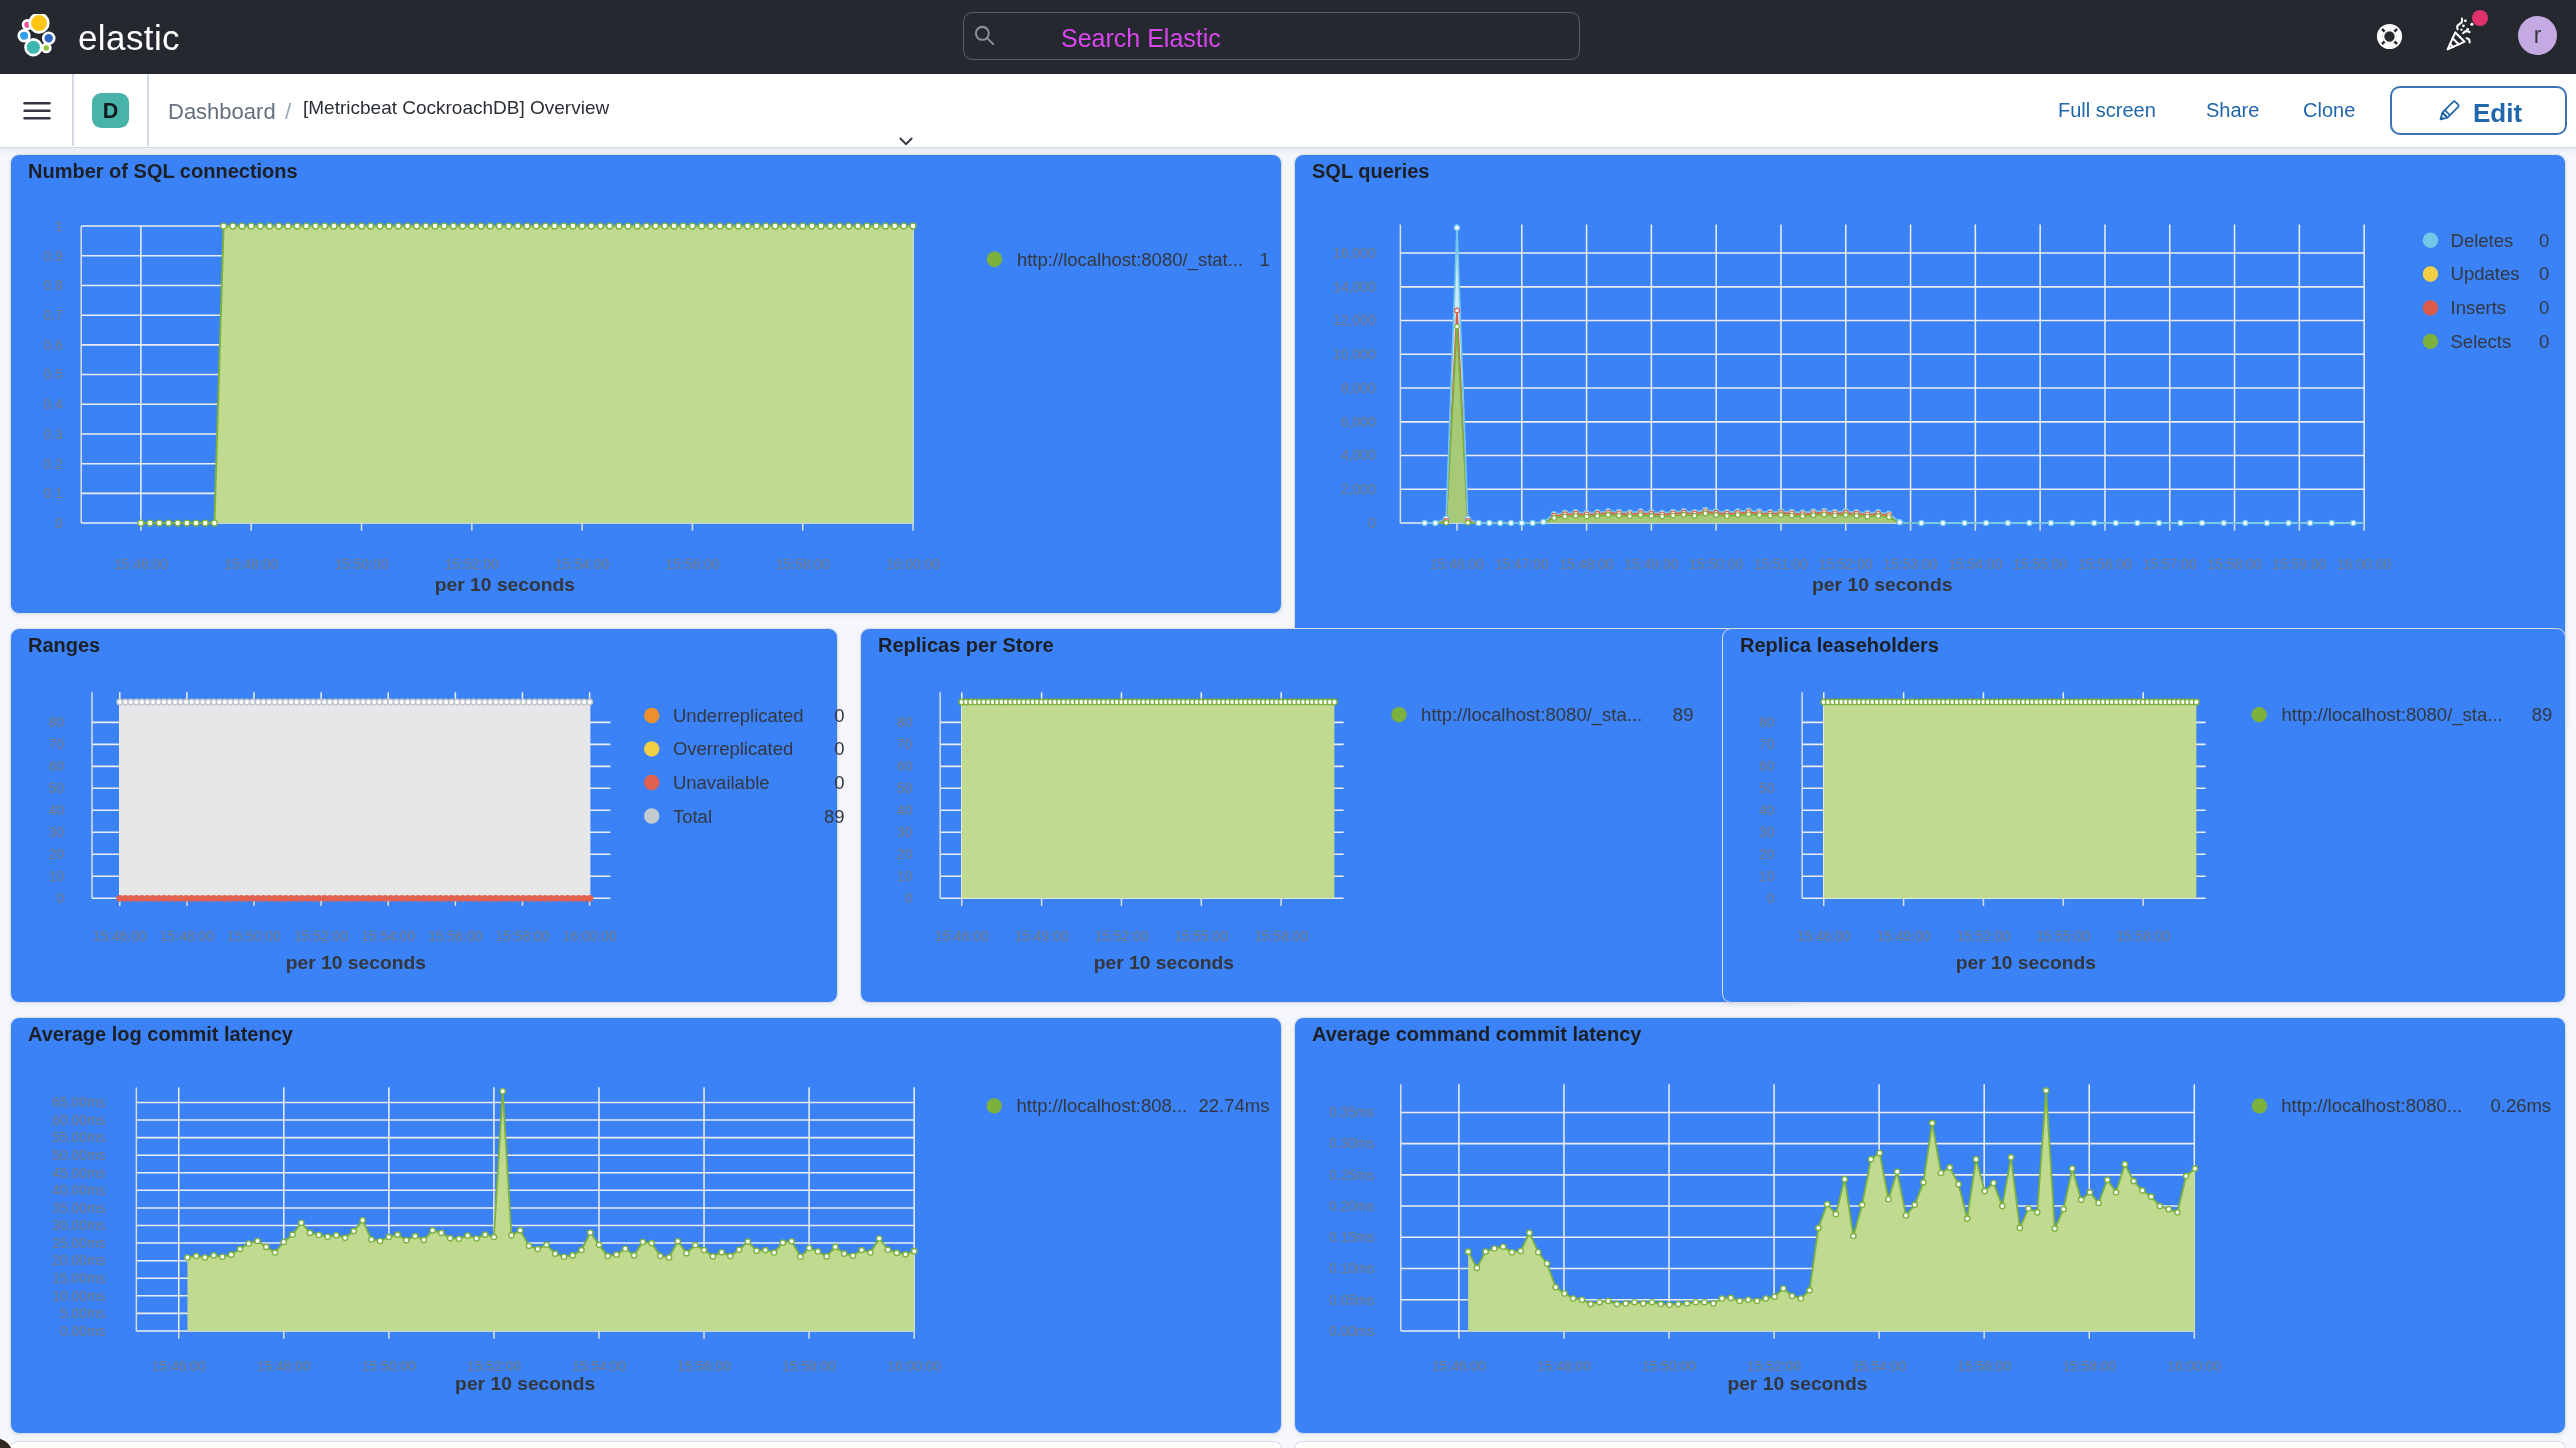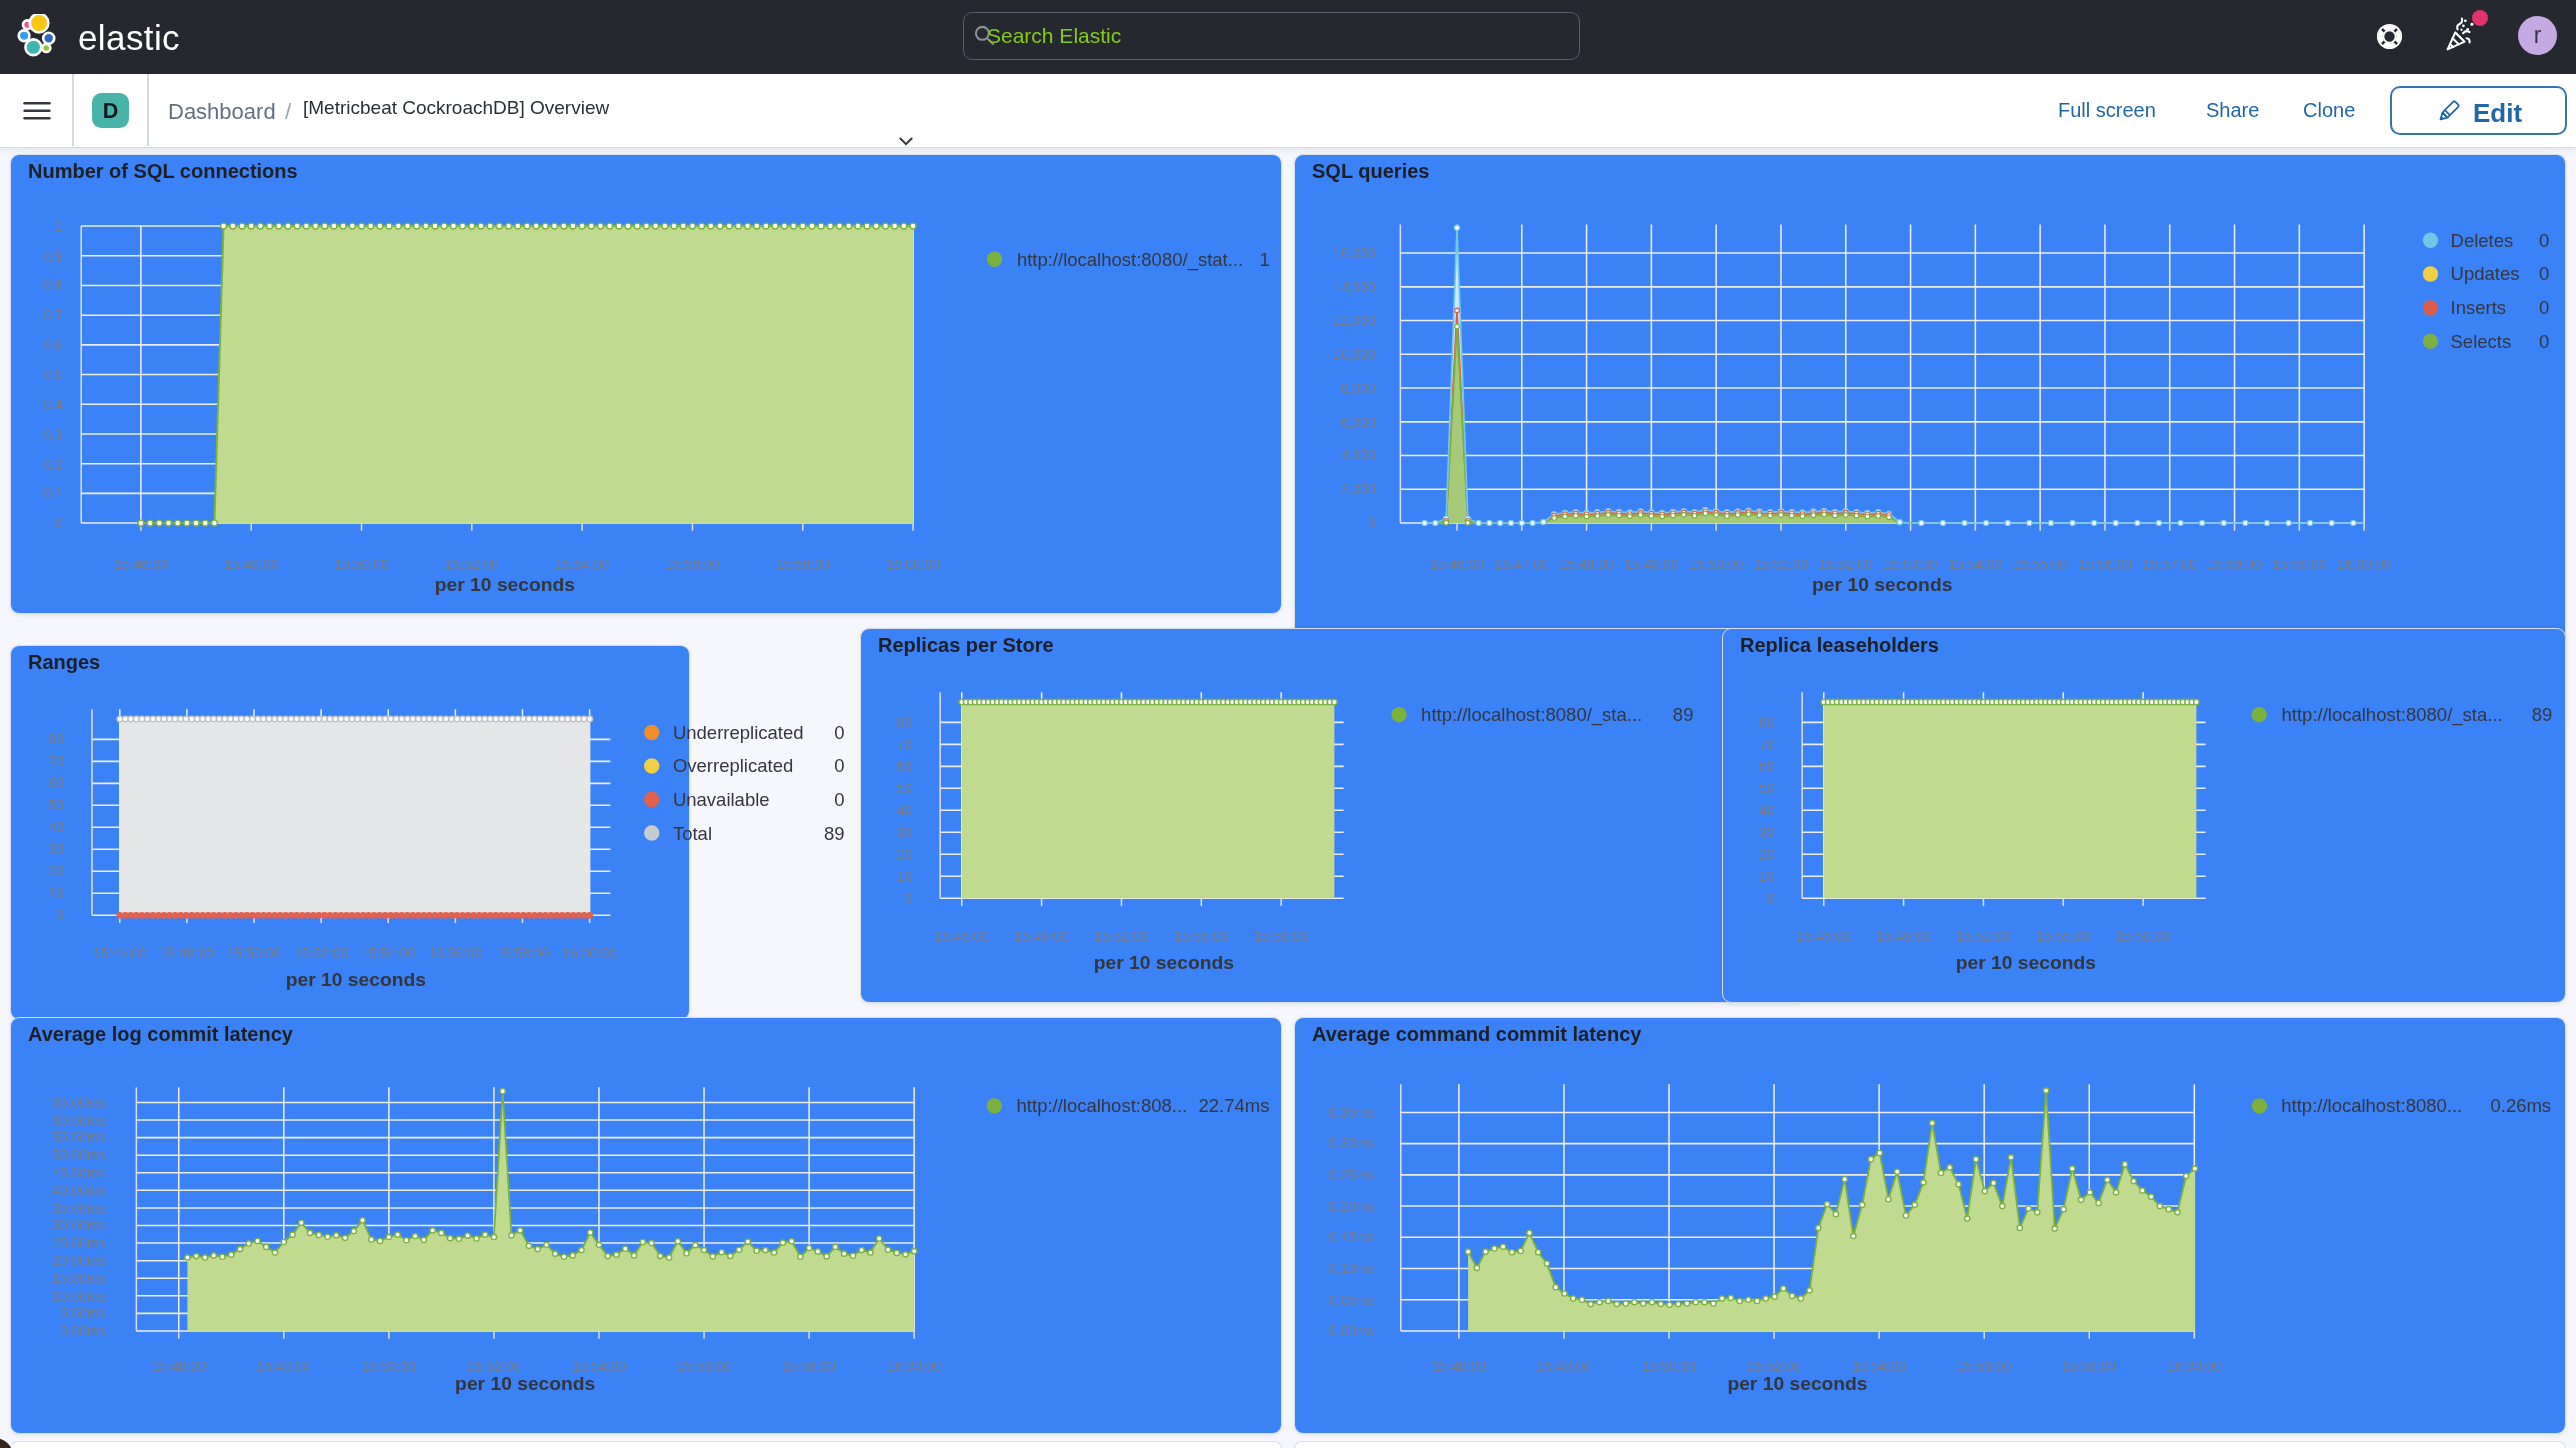--- a/index.html
+++ b/index.html
@@ -1,18 +1,18 @@
 <!DOCTYPE html>
 <html style="font-size:12.3px"><head><meta charset="utf-8"><style>
 *{margin:0;padding:0;box-sizing:border-box}
 html,body{width:2576px;height:1448px;overflow:hidden;font-family:"Liberation Sans",sans-serif;background:#f5f7fc}
 .hdr{position:absolute;left:0;top:0;width:2576px;height:74px;background:#25282f}
 .brand{position:absolute;left:78px;top:18px;font-size:35px;color:#fff;letter-spacing:0.4px}
 .sbox{position:absolute;left:963px;top:11.6px;width:617px;height:48px;border:1.5px solid #595f6b;border-radius:9.3px}
-.sph{position:absolute;left:987px;top:24px;font-size:21px;color:#84cc16}
+.sph{position:absolute;left:1061px;top:24px;font-size:25px;color:#d946ef}
 .nav{position:absolute;left:0;top:74px;width:2576px;height:74px;background:#fff;border-bottom:1.5px solid #d3dae6;box-shadow:0 3.1px 6.2px rgba(100,110,130,.12)}
 .vdiv{position:absolute;top:74px;width:1.5px;height:72px;background:#d3dae6}
 .dbadge{position:absolute;left:92px;top:93px;width:37px;height:35px;background:#48b3a8;border-radius:9.3px;color:#14181f;font-weight:bold;font-size:21.6px;text-align:center;line-height:35px}
 .bc1{position:absolute;left:168px;top:99px;font-size:22px;color:#64707f}
 .bcs{position:absolute;left:285px;top:99px;font-size:22.4px;color:#9aa5b2}
 .bc2{position:absolute;left:303px;top:97px;font-size:19px;font-weight:normal;color:#2b2f36}
 .lnk{position:absolute;top:99px;font-size:20px;color:#1f66ab}
 .ebtn{position:absolute;left:2390px;top:86px;width:177px;height:49px;border:2px solid #3a73b1;border-radius:10px}
 .etxt{position:absolute;left:2473px;top:98px;font-size:26px;color:#1f66ab;font-weight:bold}
 .content{position:absolute;left:0;top:148px;width:2576px;height:1300px;background:#f5f7fc}
@@ -462,21 +462,21 @@
       <text x="1498" y="162.4" font-size="24" fill="#343741">Updates</text>
       <text x="1626" y="162.4" font-size="24" fill="#343741" text-anchor="end">0</text>
       <circle cx="1472" cy="198" r="10" fill="#dd5b49"></circle>
       <text x="1498" y="206.4" font-size="24" fill="#343741">Inserts</text>
       <text x="1626" y="206.4" font-size="24" fill="#343741" text-anchor="end">0</text>
       <circle cx="1472" cy="241.4" r="10" fill="#7cb13e"></circle>
       <text x="1498" y="249.8" font-size="24" fill="#343741">Selects</text>
       <text x="1626" y="249.8" font-size="24" fill="#343741" text-anchor="end">0</text>
     </svg>
   </div>
-<div class="panel" style="left:10px;top:645px;width:680px;height:375px">
+<div class="panel" style="left:10px;top:628px;width:828px;height:375px">
     <div class="ptitle">Ranges</div>
     <svg width="844" height="375" viewBox="0 0 1094 486" style="position:absolute;left:0;top:0">
       <line x1="105" y1="349" x2="777" y2="349" stroke="#ebedef" stroke-width="2"></line>
       <line x1="105" y1="320.5" x2="777" y2="320.5" stroke="#ebedef" stroke-width="2"></line>
       <line x1="105" y1="292" x2="777" y2="292" stroke="#ebedef" stroke-width="2"></line>
       <line x1="105" y1="263.5" x2="777" y2="263.5" stroke="#ebedef" stroke-width="2"></line>
       <line x1="105" y1="235" x2="777" y2="235" stroke="#ebedef" stroke-width="2"></line>
       <line x1="105" y1="206.5" x2="777" y2="206.5" stroke="#ebedef" stroke-width="2"></line>
       <line x1="105" y1="178" x2="777" y2="178" stroke="#ebedef" stroke-width="2"></line>
       <line x1="105" y1="149.5" x2="777" y2="149.5" stroke="#ebedef" stroke-width="2"></line>

